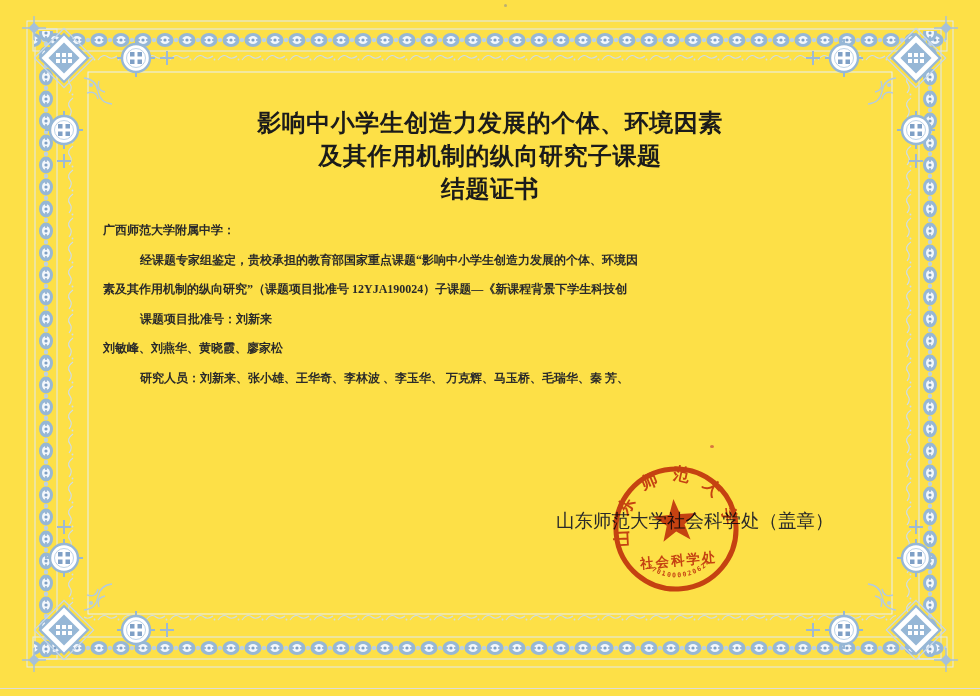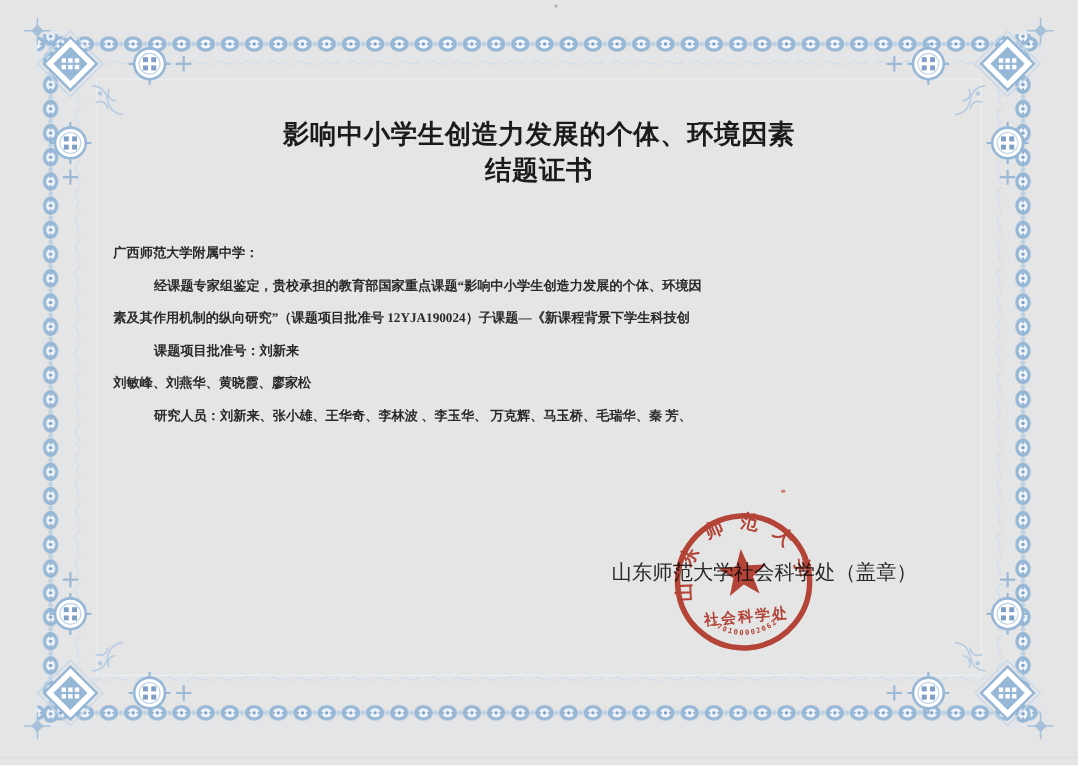--- a/index.html
+++ b/index.html
@@ -1,19 +1,19 @@
 <!DOCTYPE html>
 <html><head>
 <meta charset="utf-8">
 <style>
   html,body{margin:0;padding:0;background:#ffffff;}
   .page{
     position:relative;
     width:980px;height:696px;
-    background:#e5e5e5;
+    background:#fde047;
     font-family:"Liberation Serif","DejaVu Serif",serif;
     color:#262626;
     overflow:hidden;
   }
   .frame{position:absolute;left:0;top:0;}
   .title-block{
     position:absolute;top:107px;left:0;width:980px;
     text-align:center;font-weight:bold;font-size:24px;line-height:33px;
     letter-spacing:0.5px;color:#1b1b1b;
   }
@@ -160,20 +160,21 @@
     <rect x="904" y="78" width="10" height="534" fill="url(#scrR)"></rect>
 
     <use href="#corner" transform="translate(64,58)"></use>
     <use href="#corner" transform="translate(916,58) scale(-1,1)"></use>
     <use href="#corner" transform="translate(64,630) scale(1,-1)"></use>
     <use href="#corner" transform="translate(916,630) scale(-1,-1)"></use>
   </svg>
 
   <div class="title-block">
     <div>影响中小学生创造力发展的个体、环境因素</div>
+    <div>及其作用机制的纵向研究子课题</div>
     <div>结题证书</div>
   </div>
 
   <div class="body-block">
     <div class="body-line">广西师范大学附属中学：</div>
     <div class="body-line indent">经课题专家组鉴定，贵校承担的教育部国家重点课题“影响中小学生创造力发展的个体、环境因</div>
     <div class="body-line">素及其作用机制的纵向研究”（课题项目批准号 12YJA190024）子课题—《新课程背景下学生科技创</div>
     <div class="body-line indent">课题项目批准号：刘新来</div>
     <div class="body-line">刘敏峰、刘燕华、黄晓霞、廖家松</div>
     <div class="body-line indent">研究人员：刘新来、张小雄、王华奇、李林波 、李玉华、 万克辉、马玉桥、毛瑞华、秦 芳、</div>

